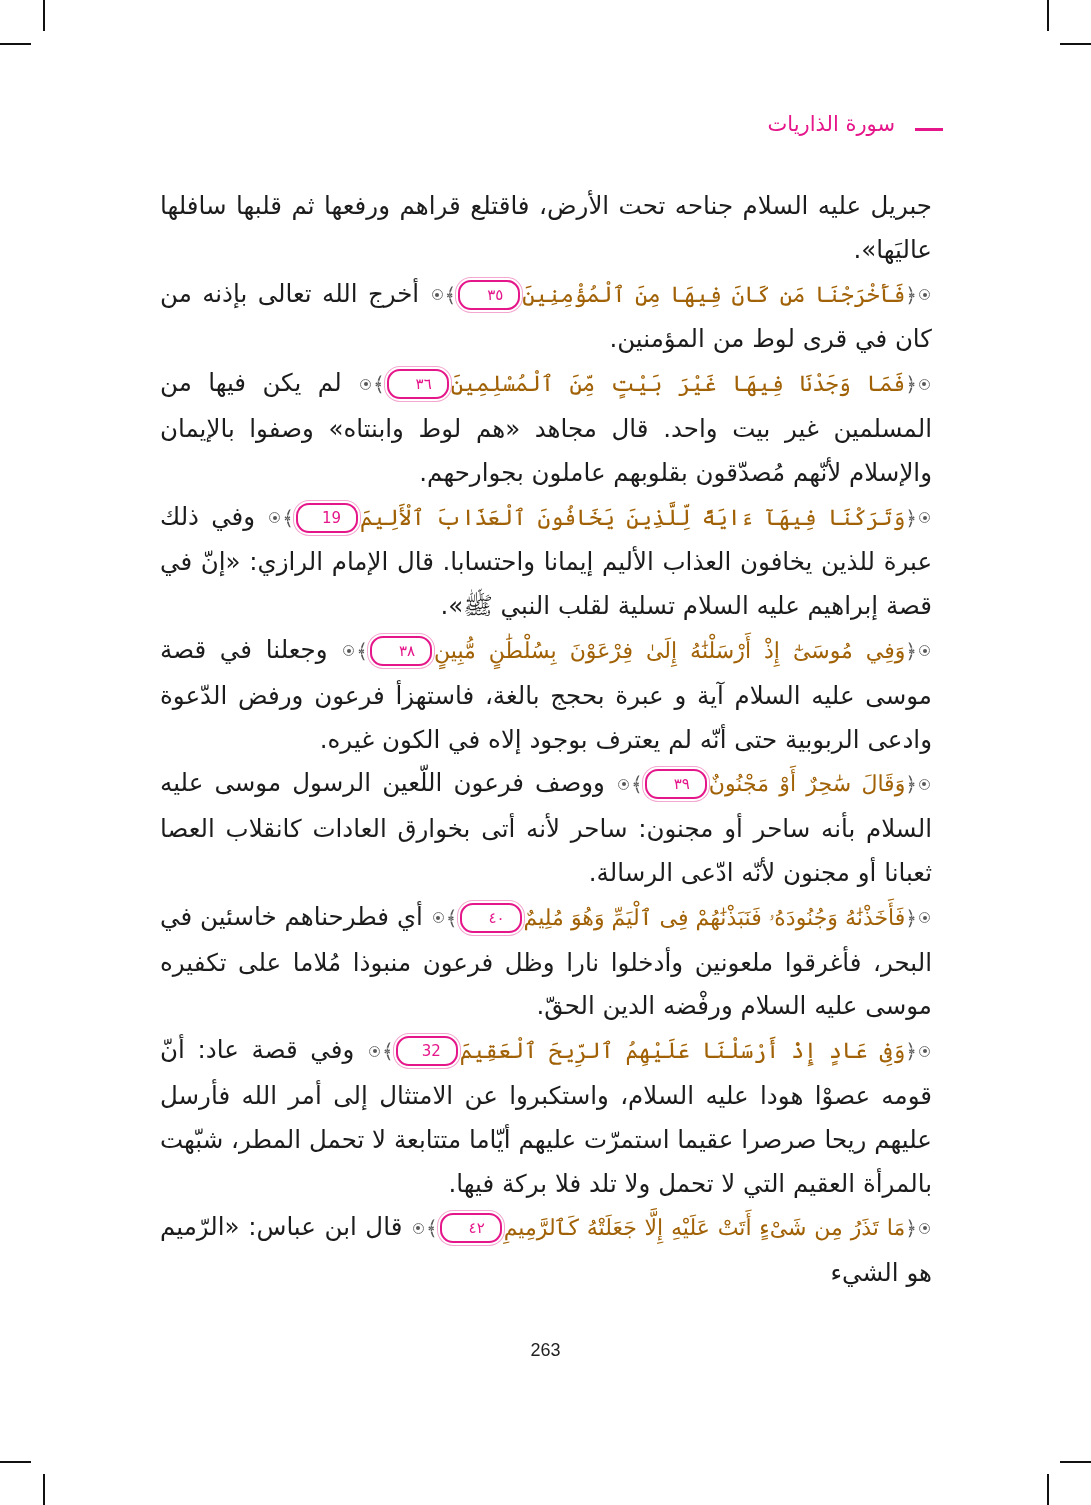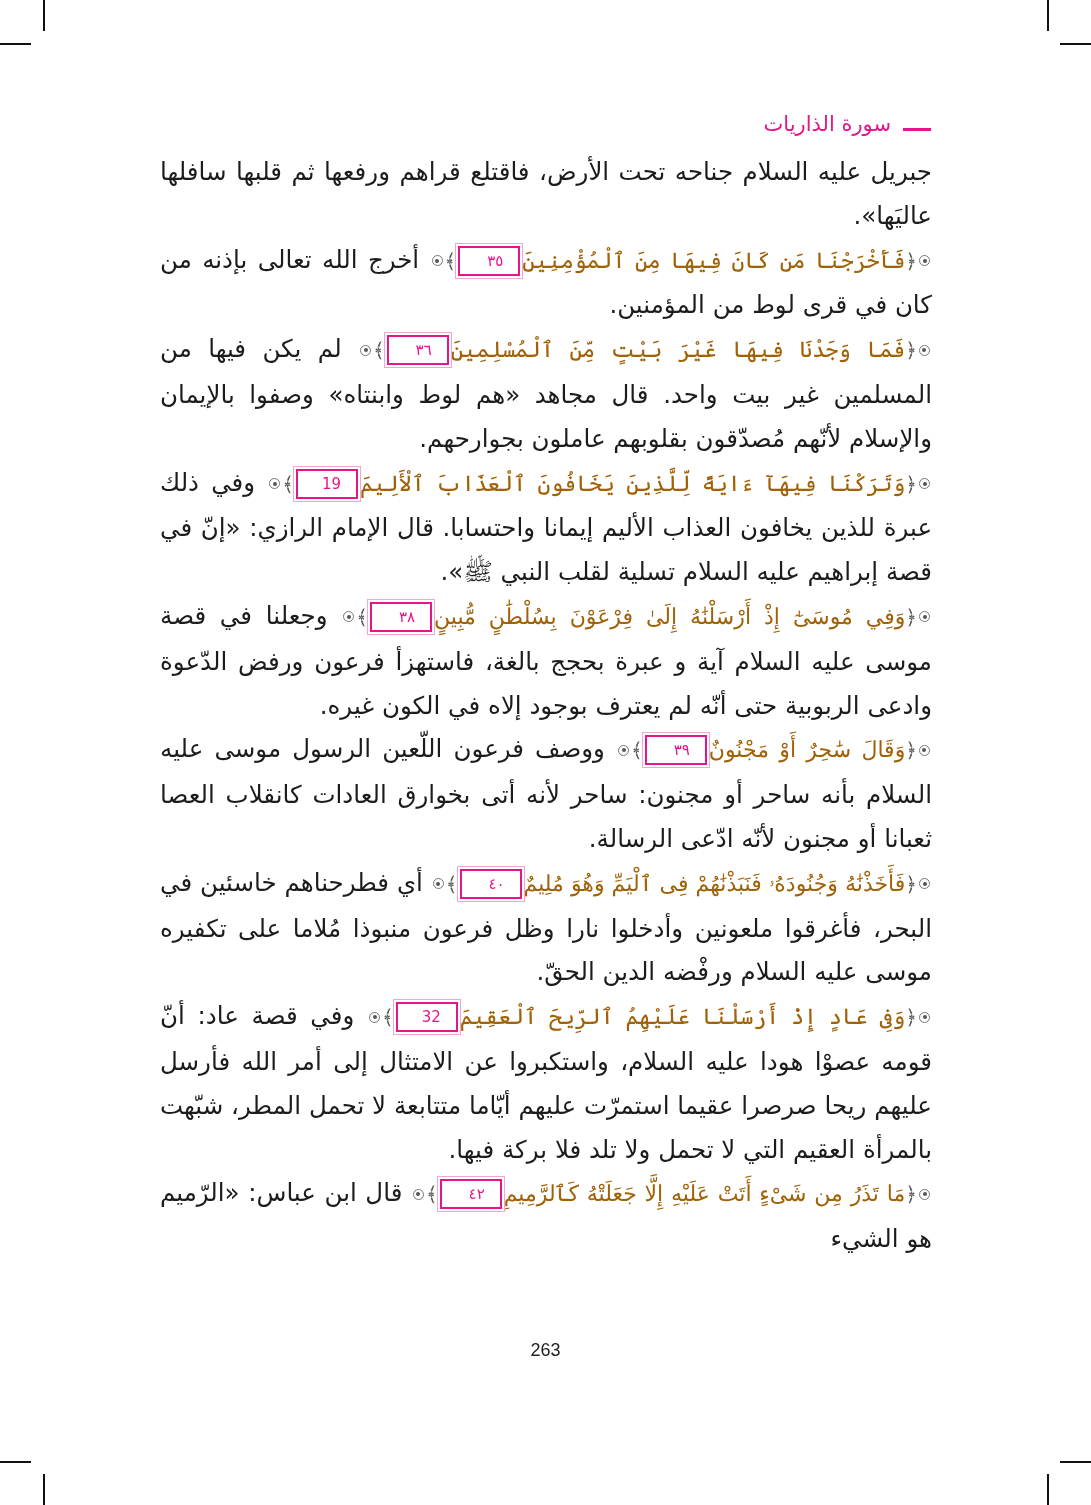--- a/index.html
+++ b/index.html
@@ -17,44 +17,44 @@
   }
   
   .crop { position: absolute; background: #111; }
   .crop.v { width: 2px; height: 31px; }
   .crop.h { height: 2px; width: 31px; }
 
   
   .running-header {
     position: absolute;
     top: 112px;
-    right: 160px;
+    right: 148px;
     display: flex;
     flex-direction: row;
     align-items: center;
     direction: rtl;
-    gap: 12px;
+    gap: 20px;
   }
   .running-header .rule {
     width: 28px;
     height: 3px;
     background: #e5168a;
     margin-top: 10px;
   }
   .running-header .title {
     font-family: "DejaVu Sans", sans-serif;
     font-size: 21px;
     color: #e5168a;
     letter-spacing: 0.5px;
   }
 
   
   .text-block {
     position: absolute;
-    top: 150px;
+    top: 184px;
     left: 160px;
     width: 772px;
     direction: rtl;
     text-align: justify;
     text-align-last: right;
     font-family: "DejaVu Sans", sans-serif;
     font-size: 24.5px;
     line-height: 43.8px;
     color: #1c1c1c;
   }
@@ -85,21 +85,21 @@
     width: 4px; height: 4px;
     border-radius: 50%;
     background: #555;
   }
   .verse-num {
     display: inline-block;
     min-width: 28px;
     height: 26px;
     padding: 0 15px;
     border: 2px solid #e5168a;
-    border-radius: 0;
+    border-radius: 13px;
     color: #e5168a;
     font-family: "DejaVu Sans", sans-serif;
     font-size: 15px;
     line-height: 26px;
     text-align: center;
     vertical-align: middle;
     margin: 0 2px;
     position: relative;
     box-shadow: 0 0 0 2px #fff, 0 0 0 3px #f3a6cf;
   }

